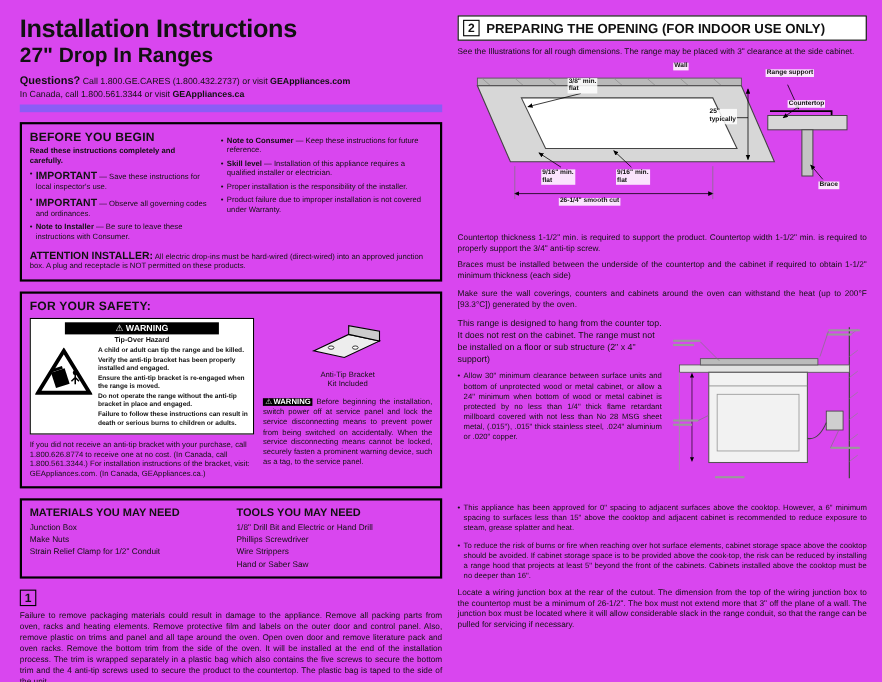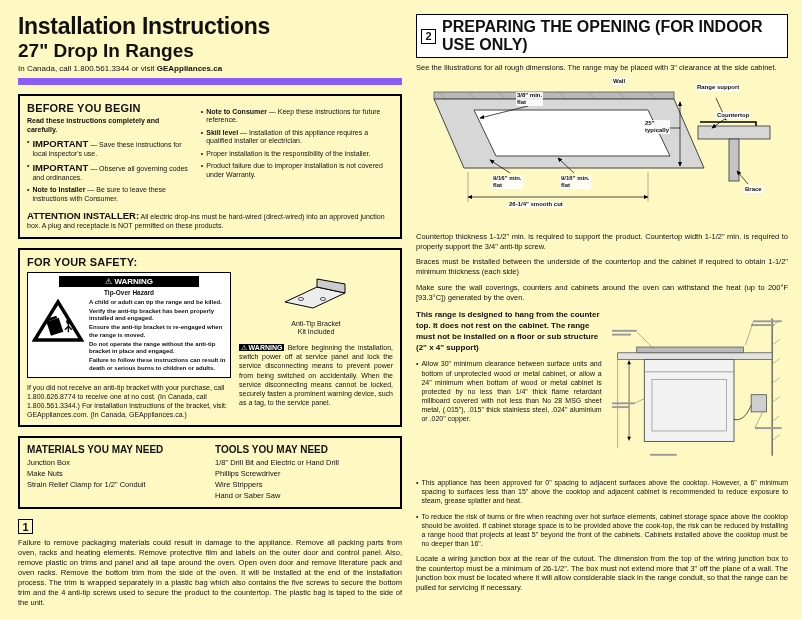--- a/index.html
+++ b/index.html
@@ -1,18 +1,18 @@
 <!DOCTYPE html>
 <html><head>
 <meta charset="utf-8">
 <style>
   * { margin:0; padding:0; box-sizing:border-box; }
   html,body { background:#ffffff; }
   .page {
-    width:802px; height:620px; background:#fef9c3; color:#111;
+    width:802px; height:620px; background:#d946ef; color:#111;
     font-family:"Liberation Sans","DejaVu Sans",sans-serif;
     overflow:hidden; position:relative; margin:0 auto;
   }
   .cols { display:flex; gap:14px; padding:14px 14px 8px 18px; }
   .col-left { width:384px; flex:none; }
   .col-right { width:372px; flex:none; }
   .b { font-weight:bold; }
 
   
   .doc-title { font-size:23px; font-weight:bold; line-height:1.05; letter-spacing:-0.3px; }
@@ -60,50 +60,53 @@
   
   .mat-cols { display:flex; gap:10px; }
   .mat-col { width:50%; }
   .mat-title { font-size:10px; font-weight:bold; }
   .mat-list { font-size:7.5px; margin-top:3px; line-height:1.45; }
 
   
   .step-head { display:flex; align-items:center; gap:6px; margin-top:10px; }
   .step-head.boxed { border:1.5px solid #000; padding:3px 4px; margin-top:0; background:#fff; }
   .step-num { border:1.5px solid #000; width:15px; height:15px; flex:none; display:flex; align-items:center; justify-content:center; font-size:11px; font-weight:bold; }
-  .step-title { font-size:16px; font-weight:bold; }
+  .step-title { font-size:12px; font-weight:bold; }
   .step-body { font-size:7.5px; margin-top:4px; text-align:justify; line-height:1.32; }
 
   
   .intro { font-size:7.5px; margin-top:5px; line-height:1.3; }
   .diagram1 { position:relative; height:150px; margin-top:3px; }
   .diagram1 svg { position:absolute; inset:0; width:100%; height:100%; }
   .dlabel { position:absolute; font-size:6px; font-weight:bold; line-height:1.15; white-space:pre-line; background:rgba(255,255,255,0.85); padding:0 1px; }
   .para { font-size:7.5px; line-height:1.3; margin-top:6px; text-align:justify; }
   .hang-row { display:flex; gap:8px; margin-top:8px; }
   .hang-left { width:51%; }
-  .hang-note { font-size:8px; font-weight:bold; line-height:1.35; }
+  .hang-note { font-size:8px; font-weight:normal; line-height:1.35; }
   .hang-right { width:49%; }
   .hang-right svg { width:100%; height:158px; }
   .bullet { display:flex; font-size:7px; line-height:1.3; margin-top:6px; text-align:justify; }
   .bullet::before { content:"•"; margin-right:3px; }
   .bullet .item-text { flex:1; }
   .final-para { font-size:7.5px; line-height:1.3; margin-top:6px; text-align:justify; }
 </style>
 </head>
 <body>
 
 <div class="page">
   <div class="cols">
 
     <div class="col-left">
 
       <div>
         <div class="doc-title">Installation Instructions</div>
         <div class="doc-subtitle">27" Drop In Ranges</div>
+        <div class="questions">
+          <span class="q-label">Questions?</span><span> Call 1.800.GE.CARES (1.800.432.2737) or visit </span><span class="b">GEAppliances.com</span>
+        </div>
         <div class="canada">
           <span>In Canada, call 1.800.561.3344 or visit </span><span class="b">GEAppliances.ca</span>
         </div>
       </div>
 
       <section class="box">
         <div class="byb-cols">
           <div class="byb-left">
             <div class="box-title">BEFORE YOU BEGIN</div>
             <div class="byb-intro">Read these instructions completely and carefully.</div>

